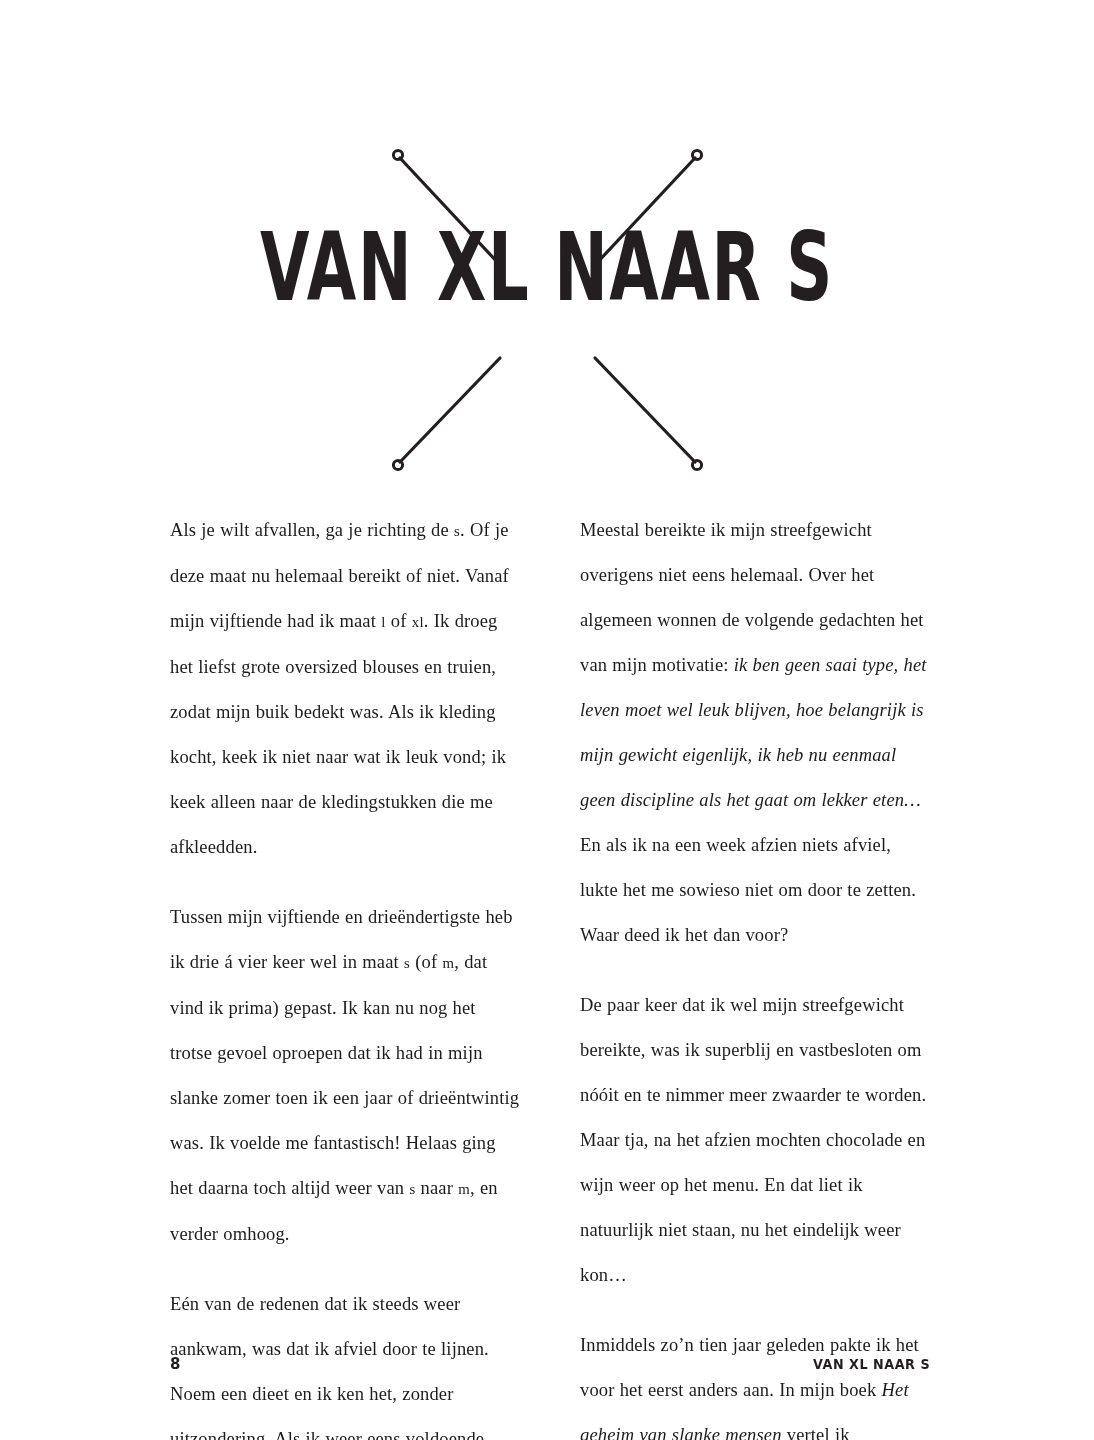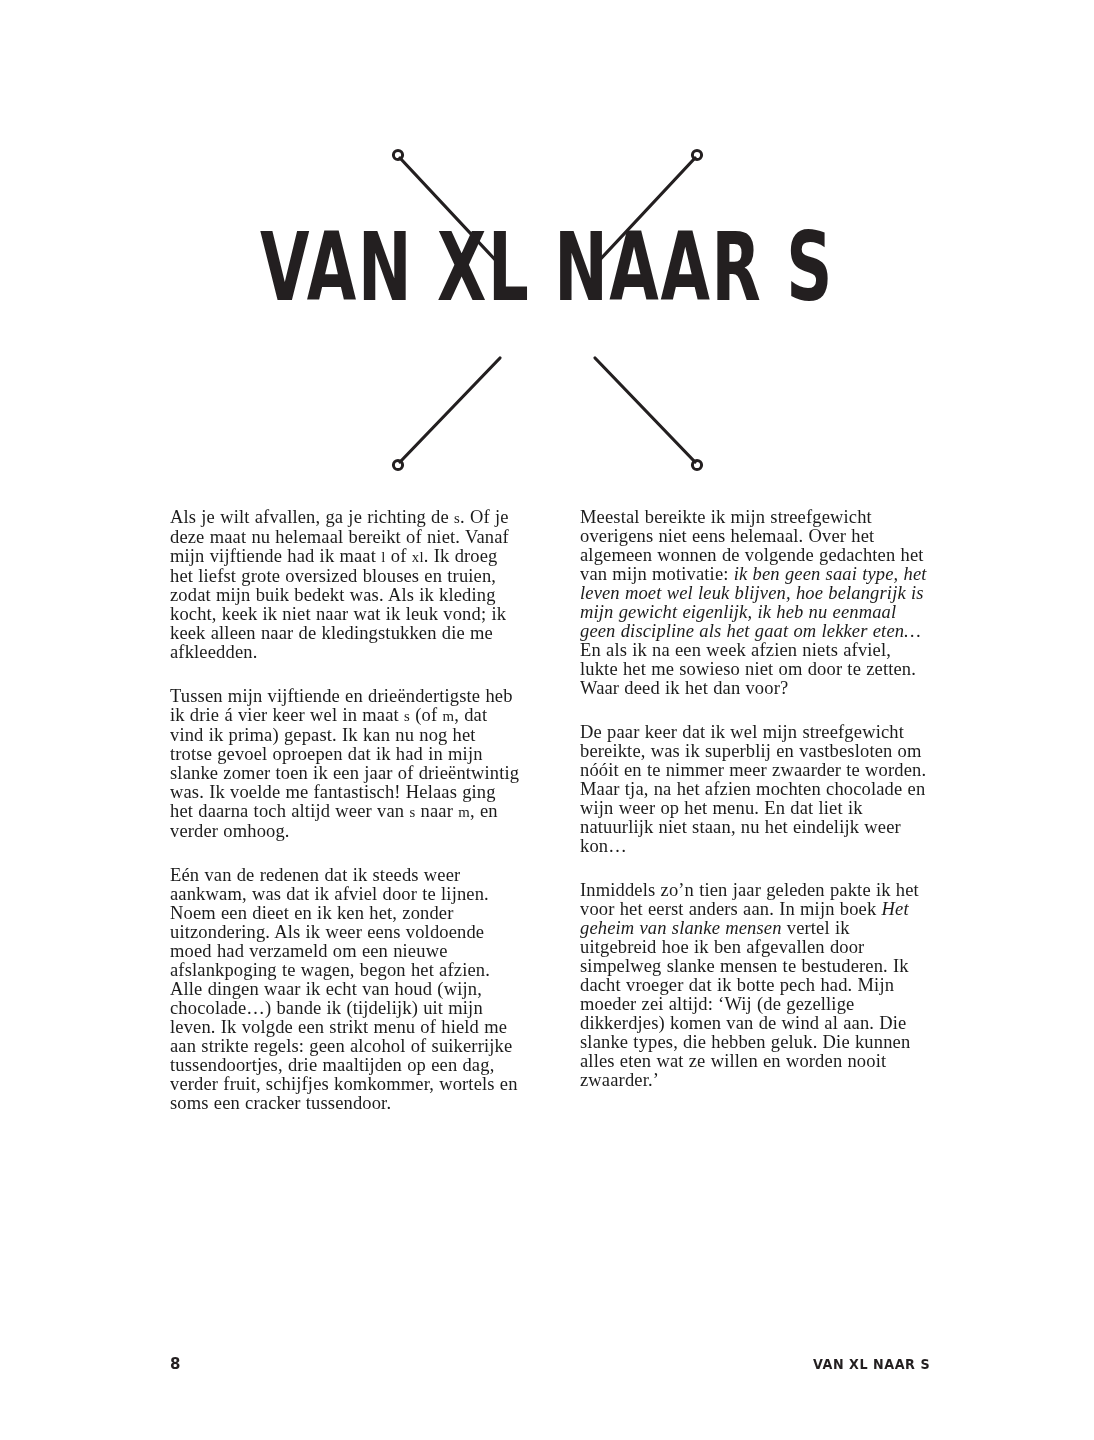--- a/index.html
+++ b/index.html
@@ -64,21 +64,21 @@
     justify-content: space-between;
   }
 
   .column {
     width: 350px;
   }
 
   .para {
     margin: 0 0 25px 0;
     font-size: 18.5px;
-    line-height: 19px;
+    line-height: 45px;
     text-align: left;
     word-spacing: 0.4px;
     letter-spacing: 0.15px;
     color: #1c1c1c;
   }
 
   .para:last-child {
     margin-bottom: 0;
   }
 

